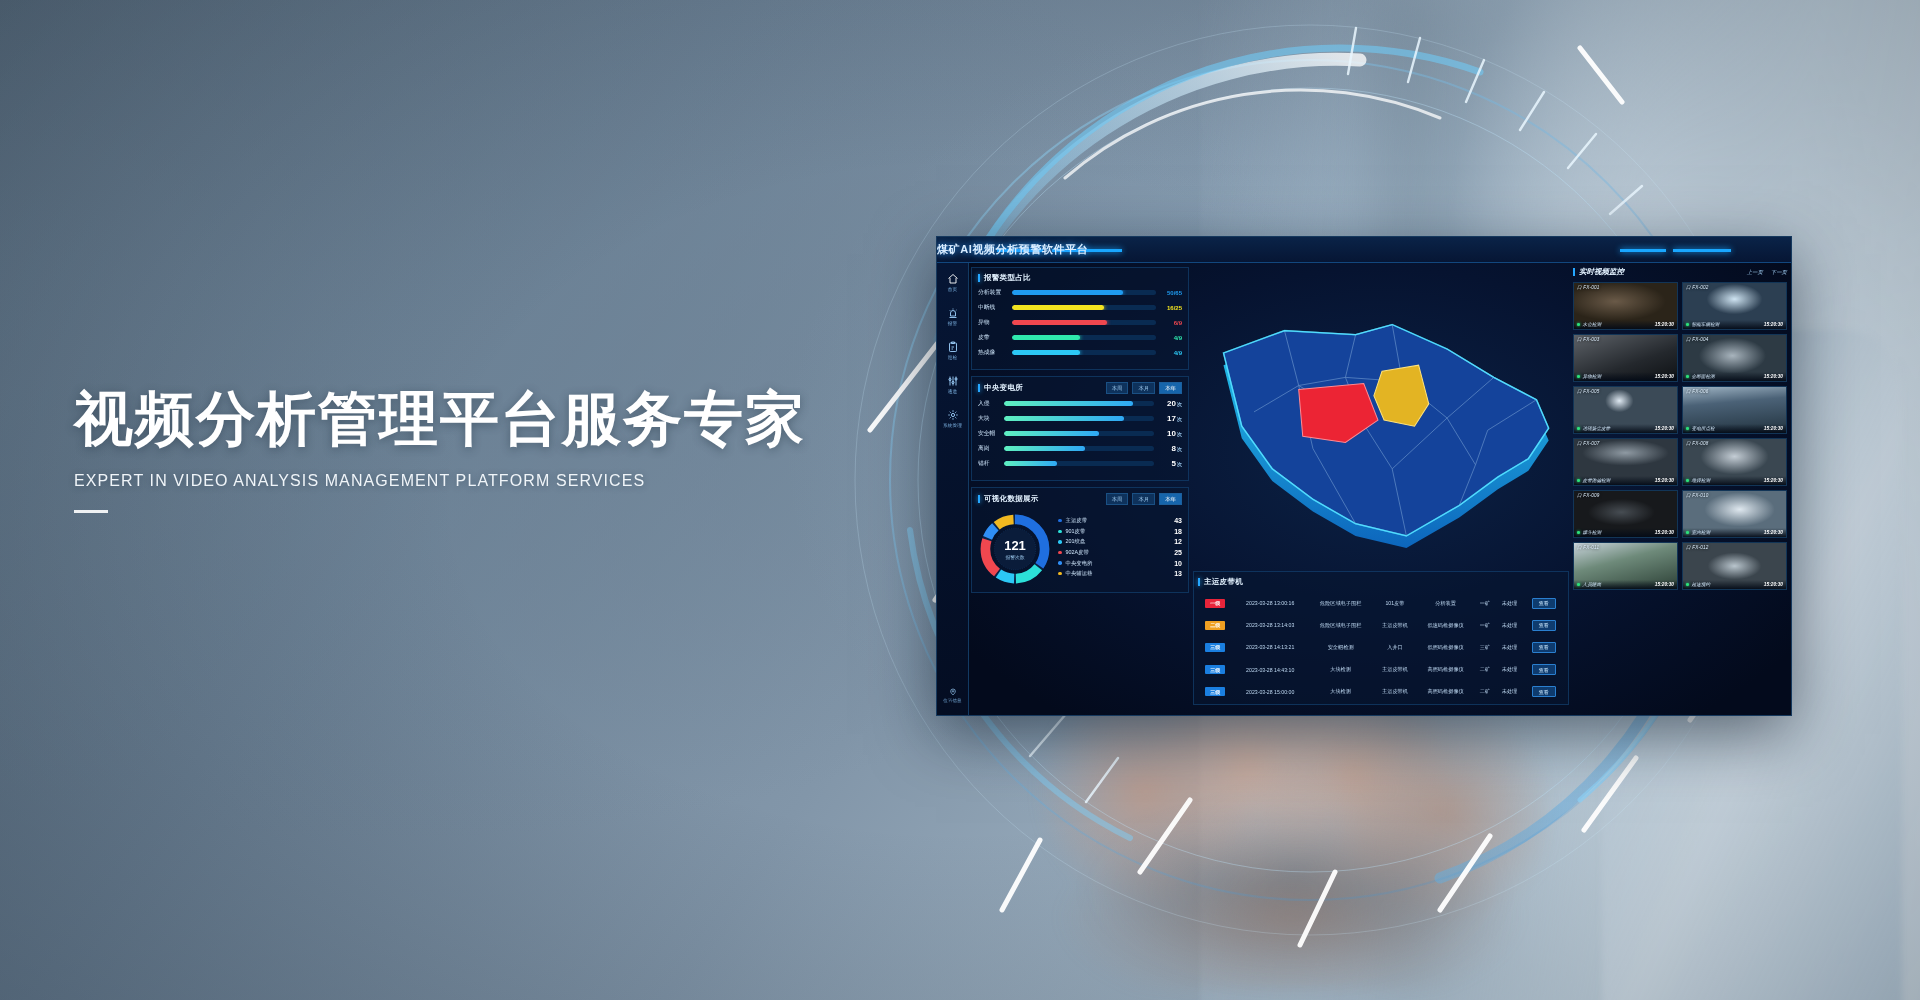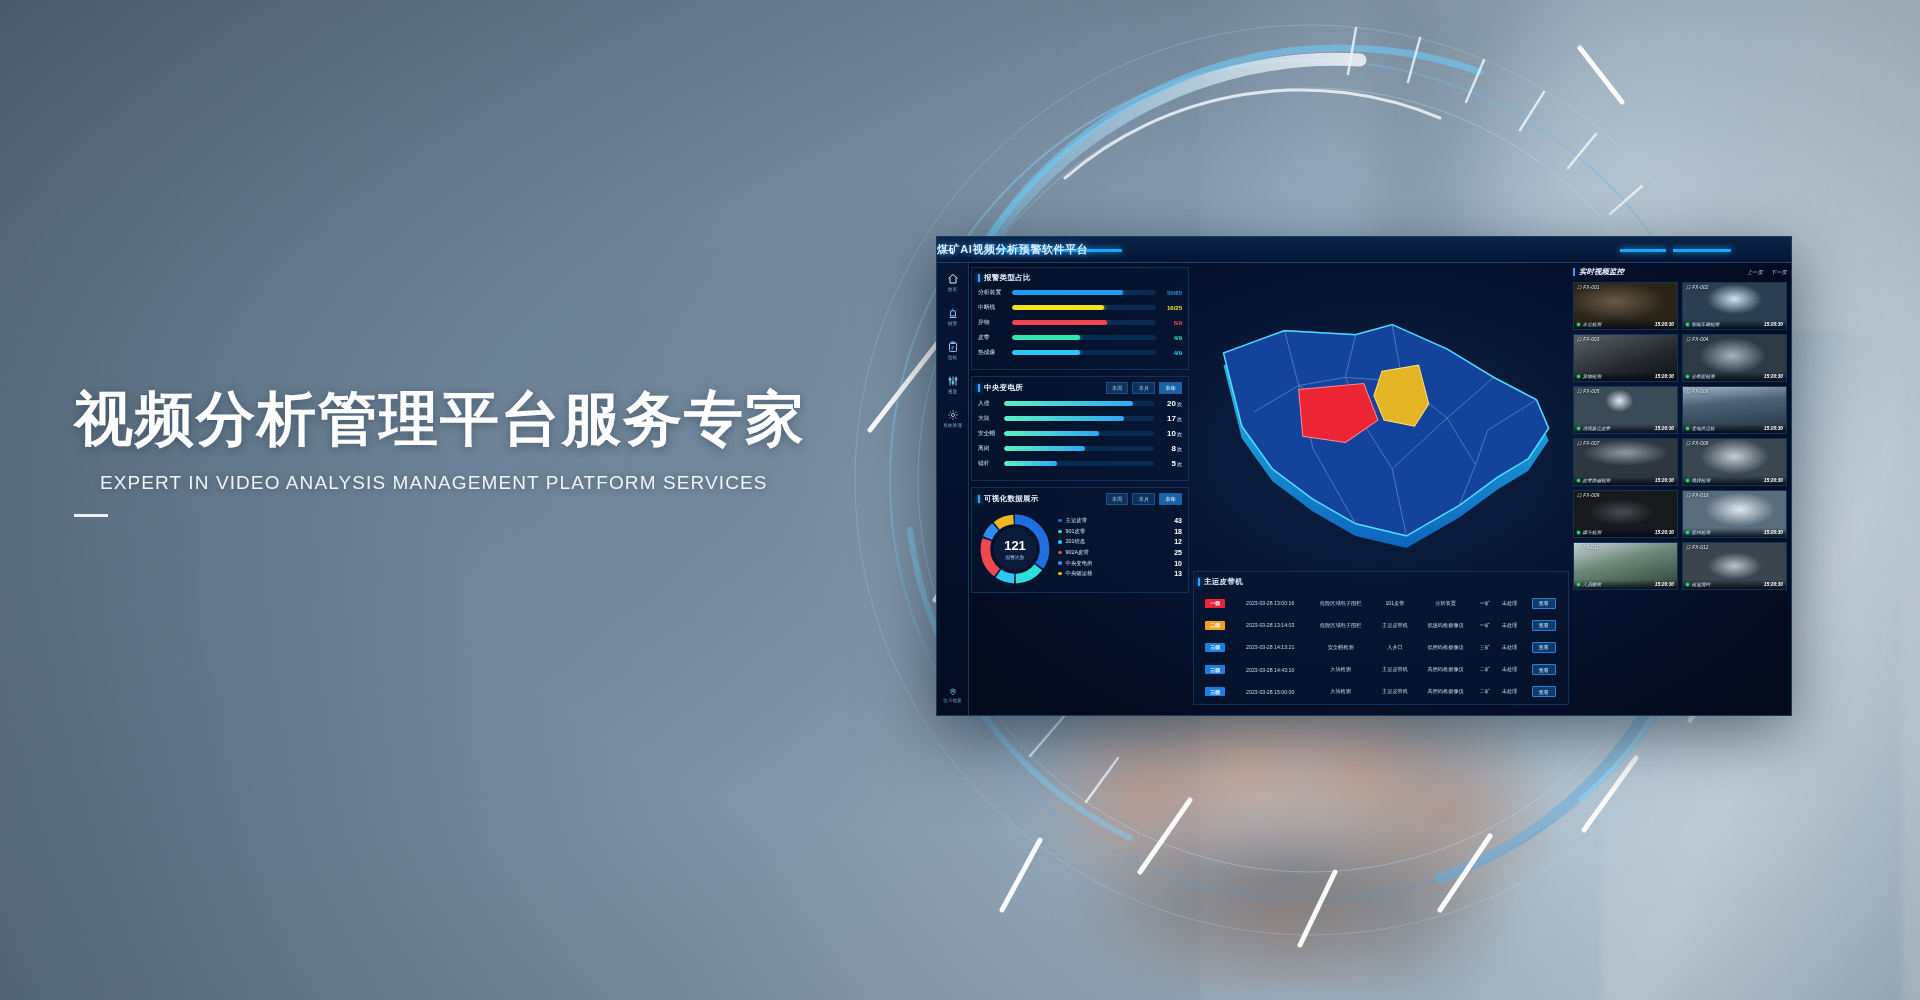--- a/index.html
+++ b/index.html
@@ -64,23 +64,22 @@
   #hud { position:absolute; left:880px; top:10px; width:860px; height:960px; }
   #hud svg { position:absolute; inset:0; overflow:visible; }
 
   
   #copy { position:absolute; left:74px; top:388px; width:840px; }
   .headline {
     font-size:59px; font-weight:bold; color:#ffffff; letter-spacing:2px;
     line-height:1.08; text-shadow:0 2px 10px rgba(30,48,64,.45);
   }
   .subhead {
-    margin-top:20px; font-size:19px; color:#f0f5f9; letter-spacing:1.1px;
+    margin-top:20px; font-size:16px; color:#f0f5f9; letter-spacing:1.1px;
     text-shadow:0 1px 6px rgba(30,48,64,.4);
-    margin-left:26px;
   }
   .rule { margin-top:20px; width:34px; height:3px; background:#ffffff; opacity:.9; }
   .desc {
     margin-top:26px; font-size:20.5px; color:#ffffff; letter-spacing:.6px;
     text-shadow:0 1px 7px rgba(30,48,64,.45);
   }
 
   
   #monitor {
     position:absolute; left:936px; top:236px; width:856px; height:480px;

